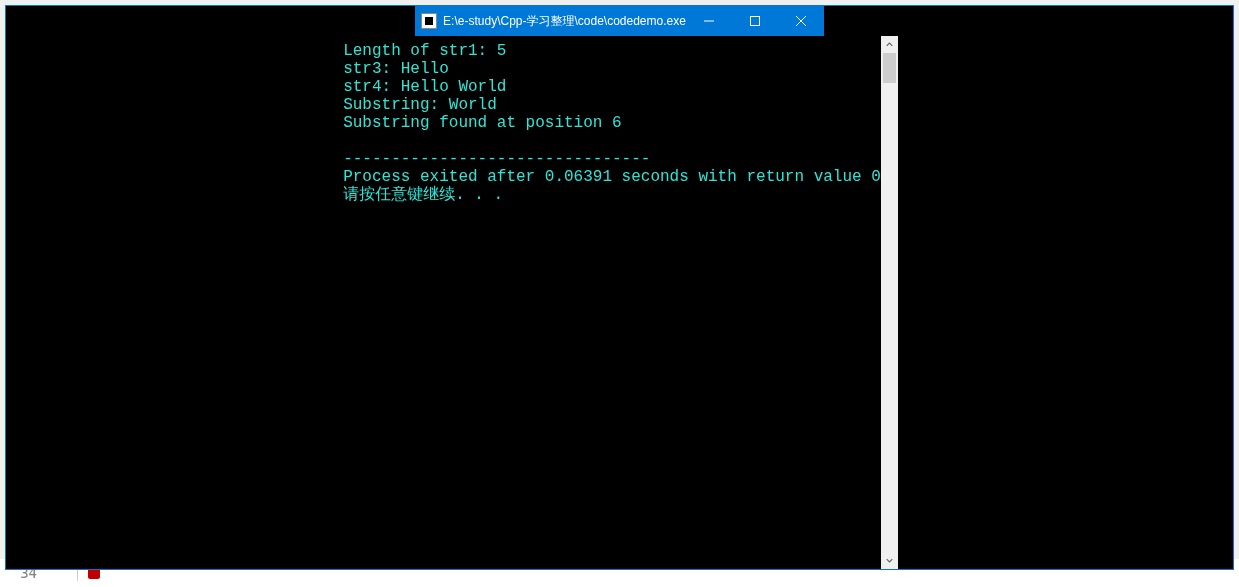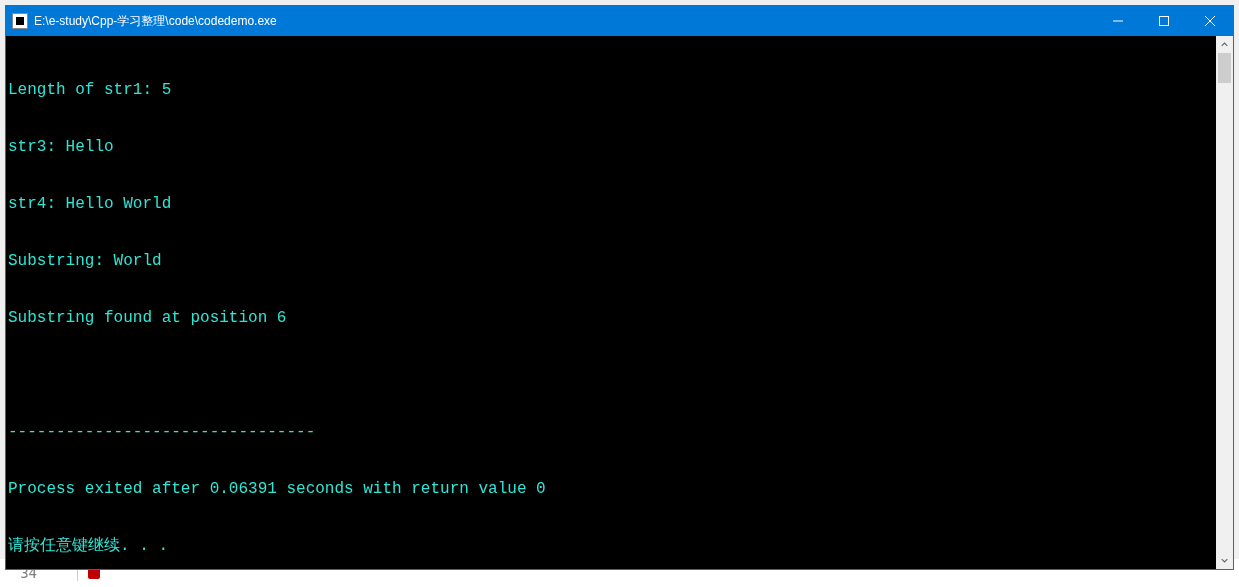--- a/index.html
+++ b/index.html
@@ -14,20 +14,21 @@
     .window {
       position: absolute;
       top: 5px;
       left: 5px;
       width: 1229px;
       height: 565px;
       background: #000;
       border: 1px solid #0078d7;
       display: flex;
       flex-direction: column;
+      align-items: center;
     }
     .titlebar {
       height: 30px;
       background: #0078d7;
       display: flex;
       align-items: center;
       color: #fff;
       font-size: 12px;
     }
     .title-icon {
@@ -74,21 +75,21 @@
     .console-content {
       flex: 1;
       padding: 6px 0 0 2px;
       font-family: "Consolas", "Courier New", monospace;
       font-size: 16px;
       line-height: 18px;
       color: #2ee6d6;
       white-space: pre;
       overflow: hidden;
     }
-    .console-content .line { min-height: 18px; margin-top: 39px; }
+    .console-content .line { min-height: 18px; }
     .scrollbar-v {
       width: 17px;
       background: #f0f0f0;
       display: flex;
       flex-direction: column;
     }
     .sb-btn {
       height: 17px;
       background: #f0f0f0;
       display: flex;

